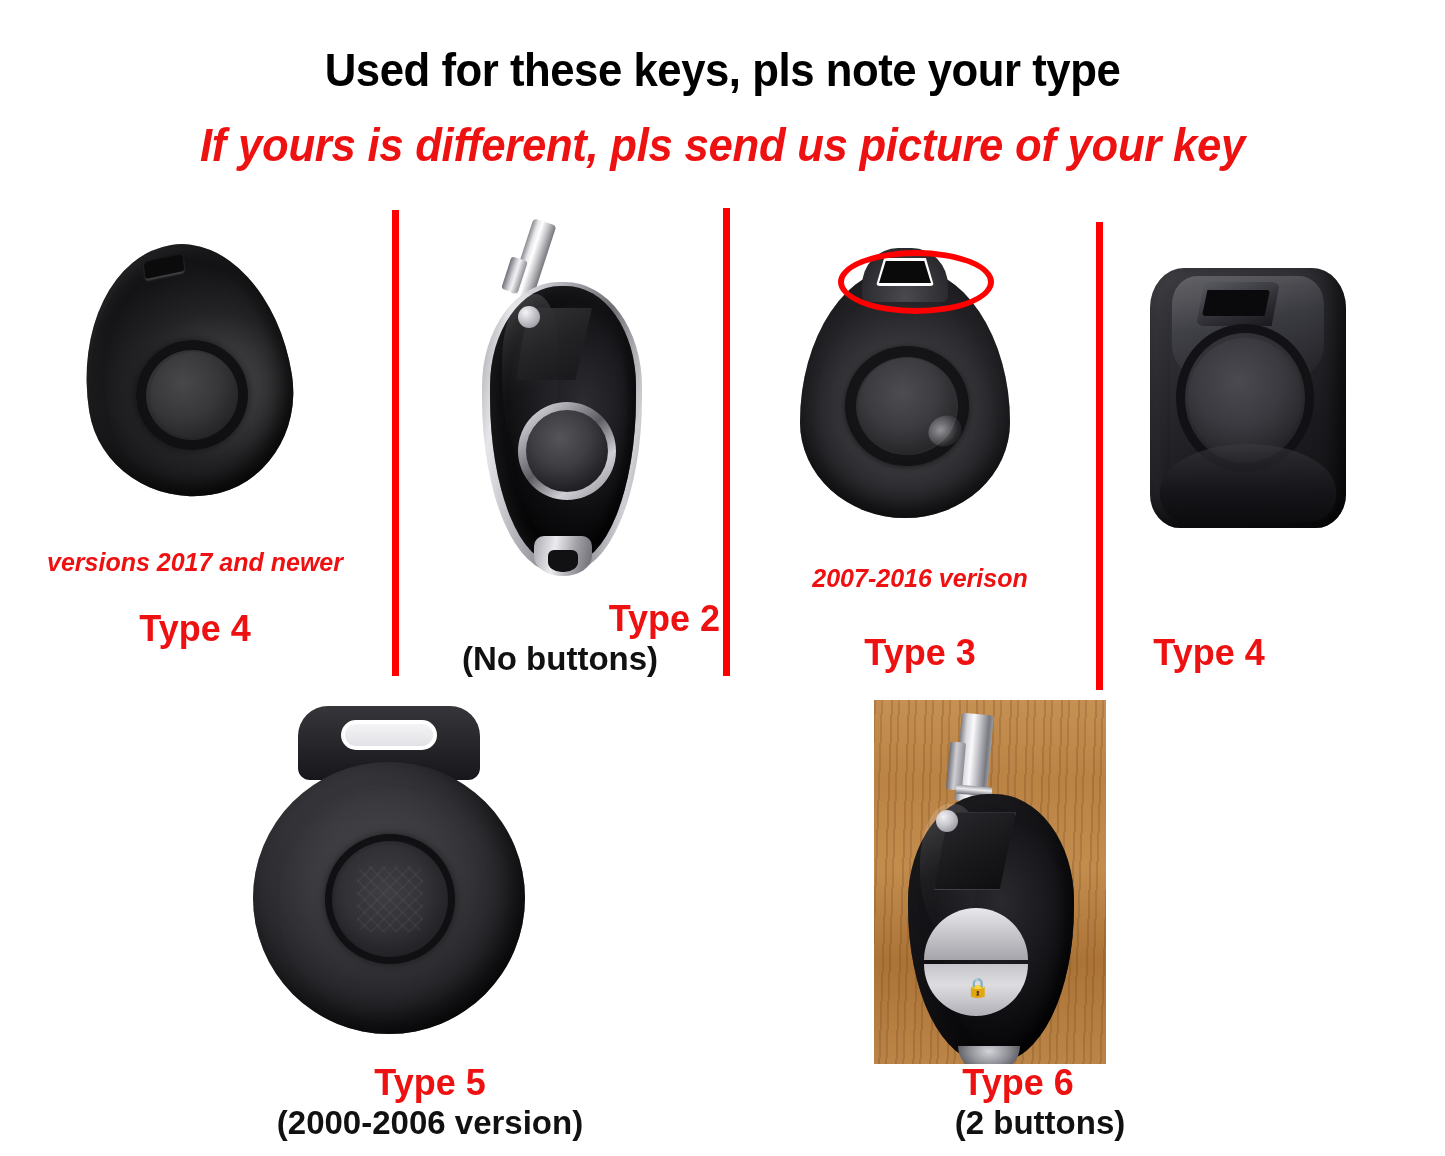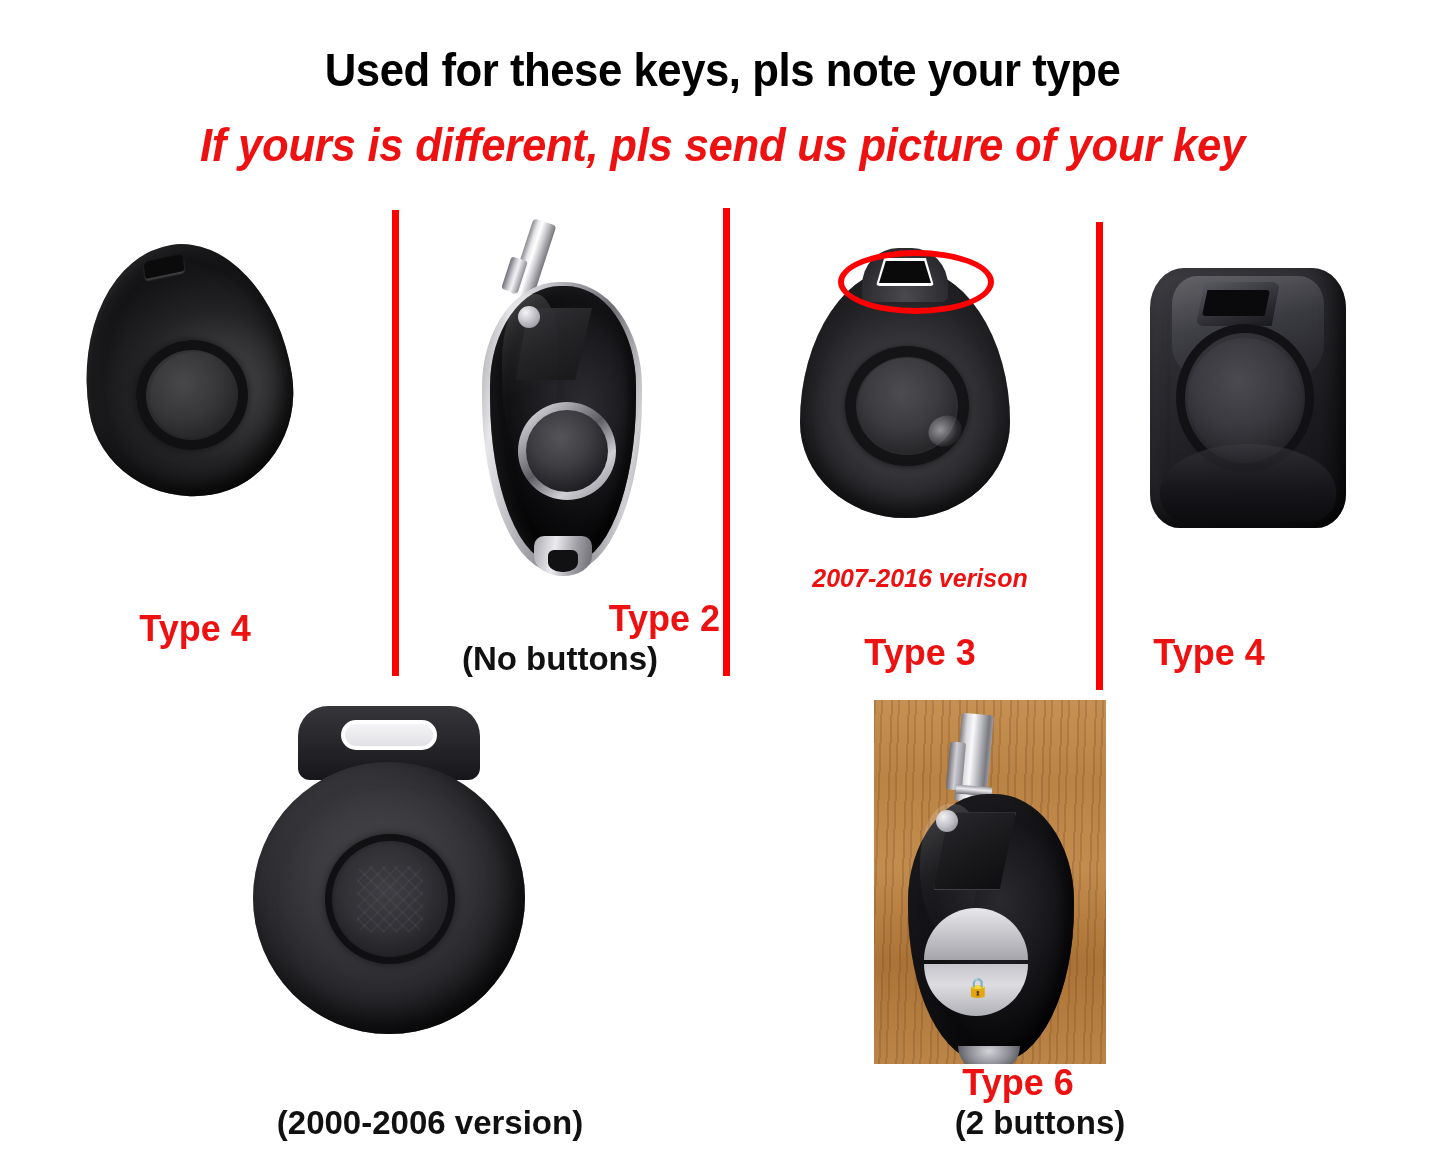--- a/index.html
+++ b/index.html
@@ -357,20 +357,21 @@
   <div class="divider" style="left:723px; top:208px; height:468px;"></div>
   <div class="divider" style="left:1096px; top:222px; height:468px;"></div>
 
   <div class="fob" style="left:84px; top:244px; width:206px; height:260px;">
     <div class="t1-body"></div>
     <div class="t1-edge"></div>
     <div class="t1-slot"></div>
     <div class="t1-ring"></div>
     <div class="t1-btn"></div>
   </div>
+  <div class="lbl lbl-version" style="left:0px; top:548px; width:390px;">versions 2017 and newer</div>
   <div class="lbl lbl-type" style="left:0px; top:608px; width:390px;">Type 4</div>
 
   <div class="fob" style="left:468px; top:220px; width:190px; height:360px;">
     <div class="t2-shaft"></div>
     <div class="t2-shaft-b"></div>
     <div class="t2-chrome-frame"></div>
     <div class="t2-body"></div>
     <div class="t2-gloss"></div>
     <div class="t2-panel"></div>
     <div class="t2-dot"></div>
@@ -408,20 +409,21 @@
 
   <div class="fob" style="left:253px; top:706px; width:272px; height:332px;">
     <div class="t5-neck"></div>
     <div class="t5-slot"></div>
     <div class="t5-slot-in"></div>
     <div class="t5-body"></div>
     <div class="t5-ring"></div>
     <div class="t5-btn"></div>
     <div class="t5-emboss"></div>
   </div>
+  <div class="lbl lbl-type" style="left:230px; top:1062px; width:400px;">Type 5</div>
   <div class="lbl lbl-note" style="left:230px; top:1104px; width:400px;">(2000-2006 version)</div>
 
   <div class="t6-photo" style="left:874px; top:700px; width:232px; height:364px;">
     <div class="t6-key-shaft"></div>
     <div class="t6-key-tab"></div>
     <div class="t6-key-band"></div>
     <div class="t6-body"></div>
     <div class="t6-gloss"></div>
     <div class="t6-panel"></div>
     <div class="t6-dot"></div>

